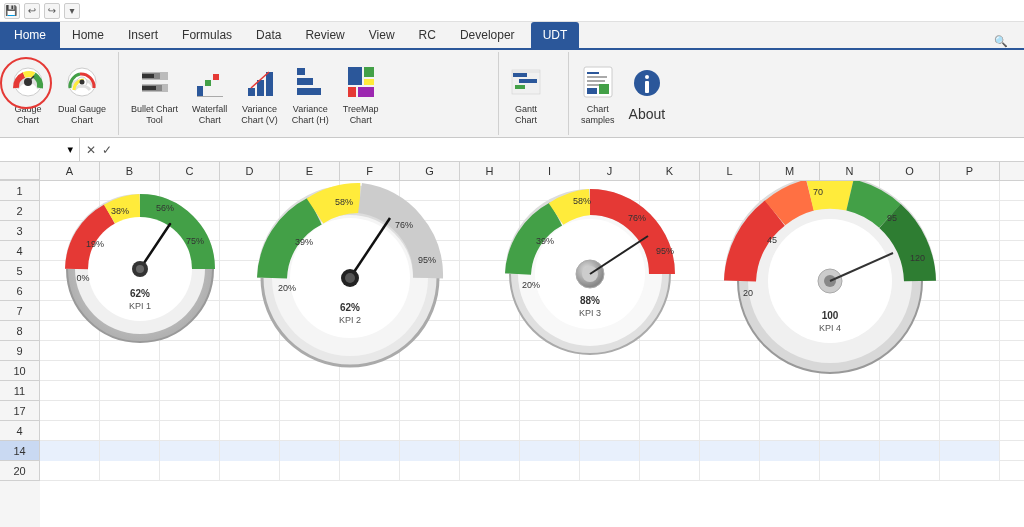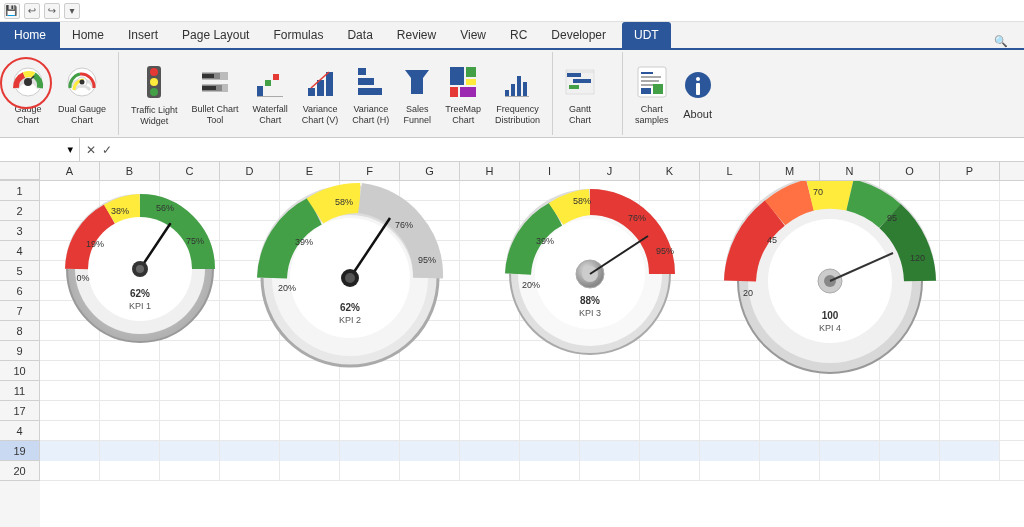--- a/index.html
+++ b/index.html
@@ -226,21 +226,20 @@
     <div class="ctrl-btn">↪</div>
     <div class="ctrl-btn">▾</div>
   </div>
   <span></span>
 </div>
 
 <div style="display:flex; align-items:flex-end; background:#f3f3f3; border-bottom:2px solid #2b579a; height:28px;">
   <div class="ribbon-tab file">Home</div>
   <div class="ribbon-tab">Home</div>
   <div class="ribbon-tab">Insert</div>
-  <div class="ribbon-tab">Page Layout</div>
   <div class="ribbon-tab">Formulas</div>
   <div class="ribbon-tab">Data</div>
   <div class="ribbon-tab">Review</div>
   <div class="ribbon-tab">View</div>
   <div class="ribbon-tab">RC</div>
   <div class="ribbon-tab">Developer</div>
   <div class="ribbon-tab udt">UDT</div>
   <div style="flex:1;"></div>
   <div class="tell-me">
     <span style="color:#aaa;">🔍</span>
@@ -287,31 +286,20 @@
         </div>
         <span style="font-size:9px;line-height:1.2;">Dual Gauge<br>Chart</span>
       </div>
     </div>
     <div class="ribbon-section-label"></div>
   </div>
 
   <div class="ribbon-section" style="min-width:380px;">
     <div class="ribbon-buttons">
 
-      <div class="ribbon-btn">
-        <div class="btn-icon">
-          <svg width="18" height="34" viewBox="0 0 18 34">
-            <rect x="2" y="1" width="14" height="32" rx="3" fill="#555"></rect>
-            <circle cx="9" cy="7" r="4" fill="#e53935"></circle>
-            <circle cx="9" cy="17" r="4" fill="#ffeb3b"></circle>
-            <circle cx="9" cy="27" r="4" fill="#43a047"></circle>
-          </svg>
-        </div>
-        <span style="font-size:9px;line-height:1.2;">Traffic Light<br>Widget</span>
-      </div>
 
       <div class="ribbon-btn">
         <div class="btn-icon">
           <svg width="26" height="32" viewBox="0 0 26 32">
             <rect x="0" y="6" width="26" height="8" fill="#bbb"></rect>
             <rect x="0" y="7" width="18" height="6" fill="#888"></rect>
             <rect x="0" y="8" width="12" height="4" fill="#333"></rect>
             <rect x="0" y="18" width="26" height="8" fill="#bbb"></rect>
             <rect x="0" y="19" width="20" height="6" fill="#888"></rect>
             <rect x="0" y="20" width="14" height="4" fill="#333"></rect>
@@ -348,54 +336,34 @@
         <div class="btn-icon">
           <svg width="28" height="32" viewBox="0 0 28 32">
             <rect x="1" y="2" width="8" height="7" fill="#2b579a"></rect>
             <rect x="1" y="12" width="16" height="7" fill="#2b579a"></rect>
             <rect x="1" y="22" width="24" height="7" fill="#2b579a"></rect>
           </svg>
         </div>
         <span style="font-size:9px;line-height:1.2;">Variance<br>Chart (H)</span>
       </div>
 
-      <div class="ribbon-btn">
-        <div class="btn-icon">
-          <svg width="28" height="32" viewBox="0 0 28 32">
-            <polygon points="2,4 26,4 20,12 20,28 8,28 8,12" fill="#2b579a"></polygon>
-          </svg>
-        </div>
-        <span style="font-size:9px;line-height:1.2;">Sales<br>Funnel</span>
-      </div>
 
       <div class="ribbon-btn">
         <div class="btn-icon">
           <svg width="28" height="32" viewBox="0 0 28 32">
             <rect x="1" y="1" width="14" height="18" fill="#2b579a"></rect>
             <rect x="17" y="1" width="10" height="10" fill="#43a047"></rect>
             <rect x="17" y="13" width="10" height="6" fill="#ffeb3b"></rect>
             <rect x="1" y="21" width="8" height="10" fill="#e53935"></rect>
             <rect x="11" y="21" width="16" height="10" fill="#9c27b0"></rect>
           </svg>
         </div>
         <span style="font-size:9px;line-height:1.2;">TreeMap<br>Chart</span>
       </div>
 
-      <div class="ribbon-btn">
-        <div class="btn-icon">
-          <svg width="28" height="32" viewBox="0 0 28 32">
-            <rect x="1" y="24" width="4" height="6" fill="#2b579a"></rect>
-            <rect x="7" y="18" width="4" height="12" fill="#2b579a"></rect>
-            <rect x="13" y="10" width="4" height="20" fill="#2b579a"></rect>
-            <rect x="19" y="16" width="4" height="14" fill="#2b579a"></rect>
-            <rect x="1" y="30" width="24" height="1" fill="#aaa"></rect>
-          </svg>
-        </div>
-        <span style="font-size:9px;line-height:1.2;">Frequency<br>Distribution</span>
-      </div>
     </div>
     <div class="ribbon-section-label"></div>
   </div>
 
   <div class="ribbon-section" style="min-width:70px;">
     <div class="ribbon-buttons">
       <div class="ribbon-btn">
         <div class="btn-icon">
           <svg width="30" height="32" viewBox="0 0 30 32">
             <rect x="1" y="4" width="28" height="24" fill="#f0f0f0" stroke="#ccc" stroke-width="0.5"></rect>
@@ -429,21 +397,21 @@
       </div>
 
       <div class="ribbon-btn">
         <div class="btn-icon">
           <svg width="30" height="32" viewBox="0 0 30 32">
             <circle cx="15" cy="15" r="13" fill="#2b579a"></circle>
             <circle cx="15" cy="9" r="2" fill="#fff"></circle>
             <rect x="13" y="13" width="4" height="12" fill="#fff" rx="1"></rect>
           </svg>
         </div>
-        <span style="font-size:11px;line-height:1.2;">About</span>
+        <span style="font-size:14px;line-height:1.2;">About</span>
       </div>
     </div>
     <div class="ribbon-section-label"></div>
   </div>
 </div>
 
 <div class="formula-bar">
   <div class="name-box">
     <span></span>
     <span>▾</span>
@@ -487,21 +455,21 @@
       <div class="row-header">4</div>
       <div class="row-header">5</div>
       <div class="row-header">6</div>
       <div class="row-header">7</div>
       <div class="row-header">8</div>
       <div class="row-header">9</div>
       <div class="row-header">10</div>
       <div class="row-header">11</div>
       <div class="row-header">17</div>
       <div class="row-header">4</div>
-      <div class="row-header" style="background:#c9d9f2;">19</div>
+      <div class="row-header" style="background:#c9d9f2;">14</div>
       <div class="row-header">20</div>
     </div>
 
     <div class="cells-area">
       <div id="cell-rows">
           <div class="cell-row">
             <div class="cell" style="min-width: 60px; max-width: 60px;"></div>
             <div class="cell" style="min-width: 60px; max-width: 60px;"></div>
             <div class="cell" style="min-width: 60px; max-width: 60px;"></div>
             <div class="cell" style="min-width: 60px; max-width: 60px;"></div>

